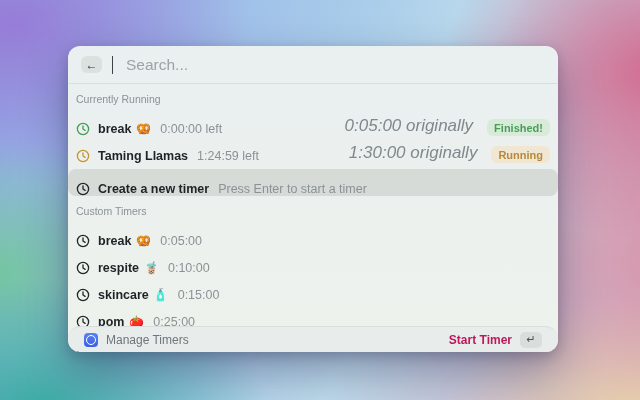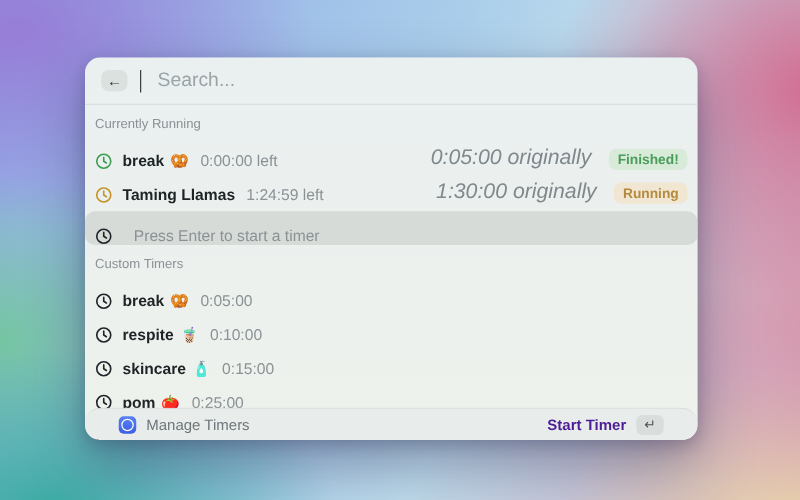--- a/index.html
+++ b/index.html
@@ -36,26 +36,26 @@
   .name{color:#1e2326;font-weight:600;white-space:nowrap;}
   .emoji{margin-left:5px;font-size:12px;}
   .subtitle{color:#8b9296;margin-left:9px;white-space:nowrap;}
   .spacer{flex:1;}
   .accessory{color:#7f888c;font-size:17px;margin-left:14px;white-space:nowrap;font-style:italic;}
   .badge{margin-left:14px;font-size:11px;font-weight:600;padding:2.5px 7px;border-radius:6px;white-space:nowrap;}
   .badge.success{background:#d8ebd9;color:#4a9d58;}
   .badge.warning{background:#f0e6d2;color:#b58a3d;}
   
   .footer{position:absolute;left:0;right:0;bottom:0;height:25px;background:#e8edeb;border-top:1px solid #d8dedc;
-    display:flex;align-items:center;padding:0 27px;border-radius:13px;}
+    display:flex;align-items:center;padding:0 16px;border-radius:13px;}
   .app-icon{width:14px;height:14px;border-radius:4px;background:linear-gradient(180deg,#5a82f2,#3a5fe6);
     display:flex;align-items:center;justify-content:center;flex:0 0 auto;}
   .app-icon .ring{width:8px;height:8px;border:1.6px solid #fff;border-radius:50%;}
   .footer-label{color:#6d767a;font-size:12px;margin-left:8px;}
-  .footer-action{color:#4c1d95;font-size:12px;font-weight:700;}
+  .footer-action{color:#be185d;font-size:12px;font-weight:700;}
   .key-badge{margin-left:8px;width:22px;height:16px;border-radius:5px;background:#d9dedc;color:#4c5356;
     font-size:11px;display:flex;align-items:center;justify-content:center;}
   .g{color:#3f9e53;} .a{color:#c6952f;} .k{color:#20262a;}
 </style>
 </head>
 <body>
 
 <div class="window">
 
   <div class="searchbar">
@@ -95,20 +95,21 @@
       <span class="badge warning">Running</span>
     </div>
 
     <div style="height:6px"></div>
 
     <div class="row selected">
       <svg class="clock k" viewBox="0 0 16 16">
         <circle cx="8" cy="8" r="6.4" fill="none" stroke="currentColor" stroke-width="1.5"></circle>
         <path d="M8 4.5V8l2.4 1.6" fill="none" stroke="currentColor" stroke-width="1.5" stroke-linecap="round"></path>
       </svg>
+      <span class="name">Create a new timer</span>
       <span class="subtitle">Press Enter to start a timer</span>
     </div>
 
     <div class="section-title">Custom Timers</div>
 
     <div class="row">
       <svg class="clock k" viewBox="0 0 16 16">
         <circle cx="8" cy="8" r="6.4" fill="none" stroke="currentColor" stroke-width="1.5"></circle>
         <path d="M8 4.5V8l2.4 1.6" fill="none" stroke="currentColor" stroke-width="1.5" stroke-linecap="round"></path>
       </svg>

